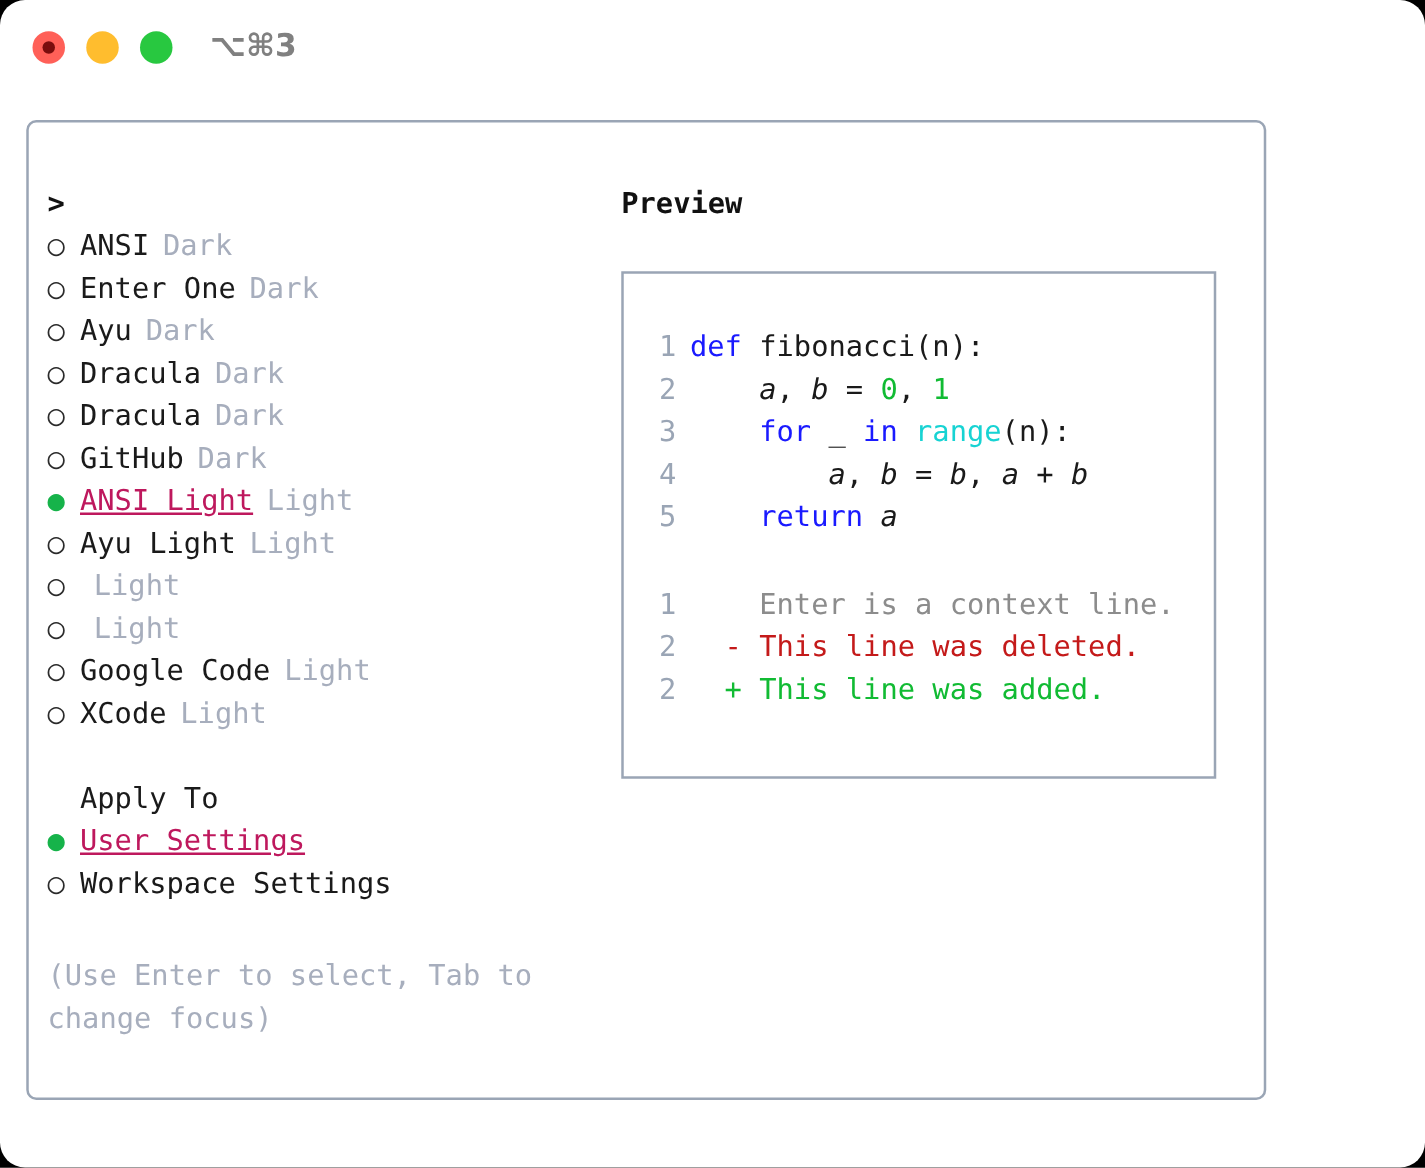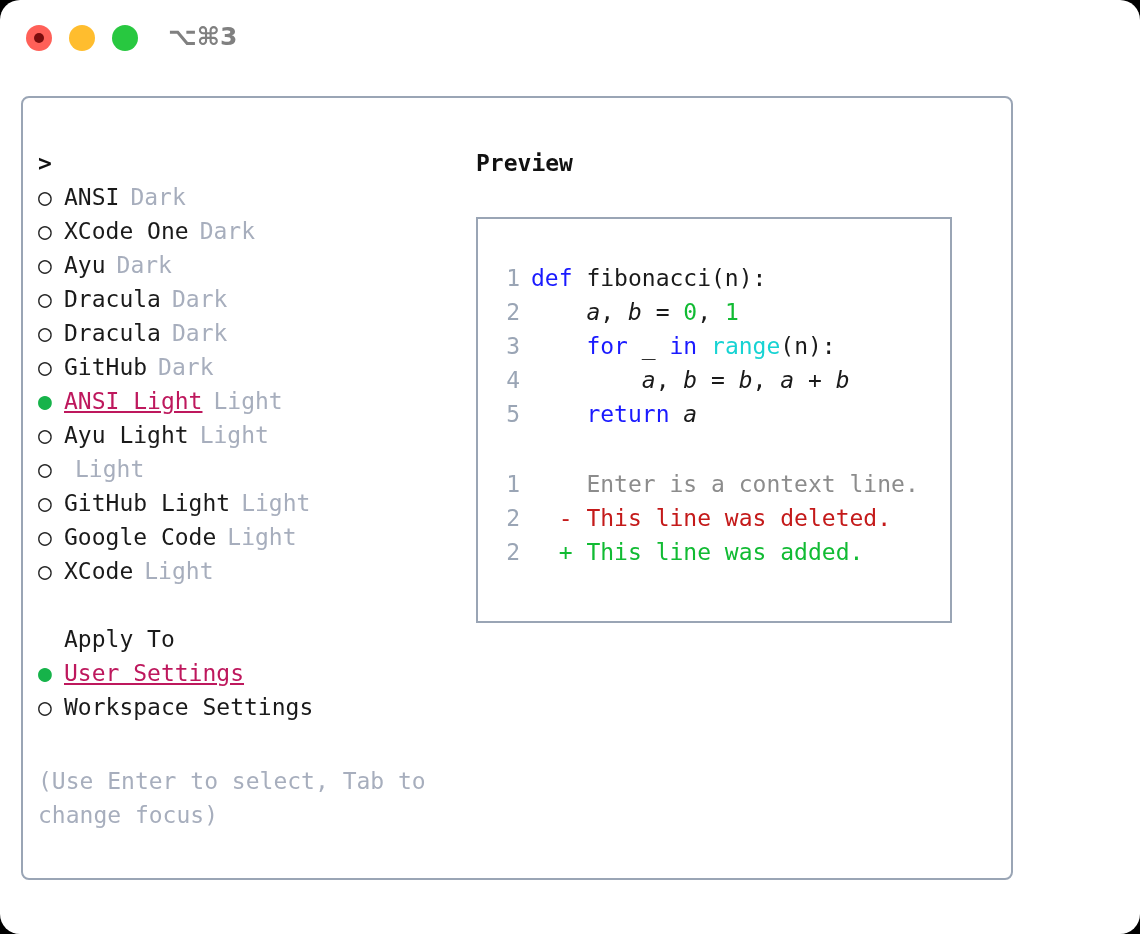--- a/index.html
+++ b/index.html
@@ -135,21 +135,21 @@
     padding-left: 0px;
     width: 420px;
     font-size: 23px;
     line-height: 34px;
     color: #a7aebd;
   }
 
   
   .right-col {
     position: absolute;
-    left: 453px;
+    left: 474px;
     top: 48px;
     width: 490px;
   }
   .preview-title {
     font-size: 23px;
     font-weight: 700;
     color: #111111;
     line-height: 34px;
     margin-bottom: 0;
   }
@@ -214,21 +214,21 @@
       </div>
 
       <div id="theme-items">
           <div class="row">
             <span class="marker">○</span>
             <span class="row-label">ANSI</span>
             <span class="row-tag">Dark</span>
           </div>
           <div class="row">
             <span class="marker">○</span>
-            <span class="row-label">XCode One</span>
+            <span class="row-label">Enter One</span>
             <span class="row-tag">Dark</span>
           </div>
           <div class="row">
             <span class="marker">○</span>
             <span class="row-label">Ayu</span>
             <span class="row-tag">Dark</span>
           </div>
           <div class="row">
             <span class="marker">○</span>
             <span class="row-label">Dracula</span>
@@ -253,21 +253,20 @@
             <span class="marker">○</span>
             <span class="row-label">Ayu Light</span>
             <span class="row-tag">Light</span>
           </div>
           <div class="row">
             <span class="marker">○</span>
             <span class="row-tag">Light</span>
           </div>
           <div class="row">
             <span class="marker">○</span>
-            <span class="row-label">GitHub Light</span>
             <span class="row-tag">Light</span>
           </div>
           <div class="row">
             <span class="marker">○</span>
             <span class="row-label">Google Code</span>
             <span class="row-tag">Light</span>
           </div>
           <div class="row">
             <span class="marker">○</span>
             <span class="row-label">XCode</span>

